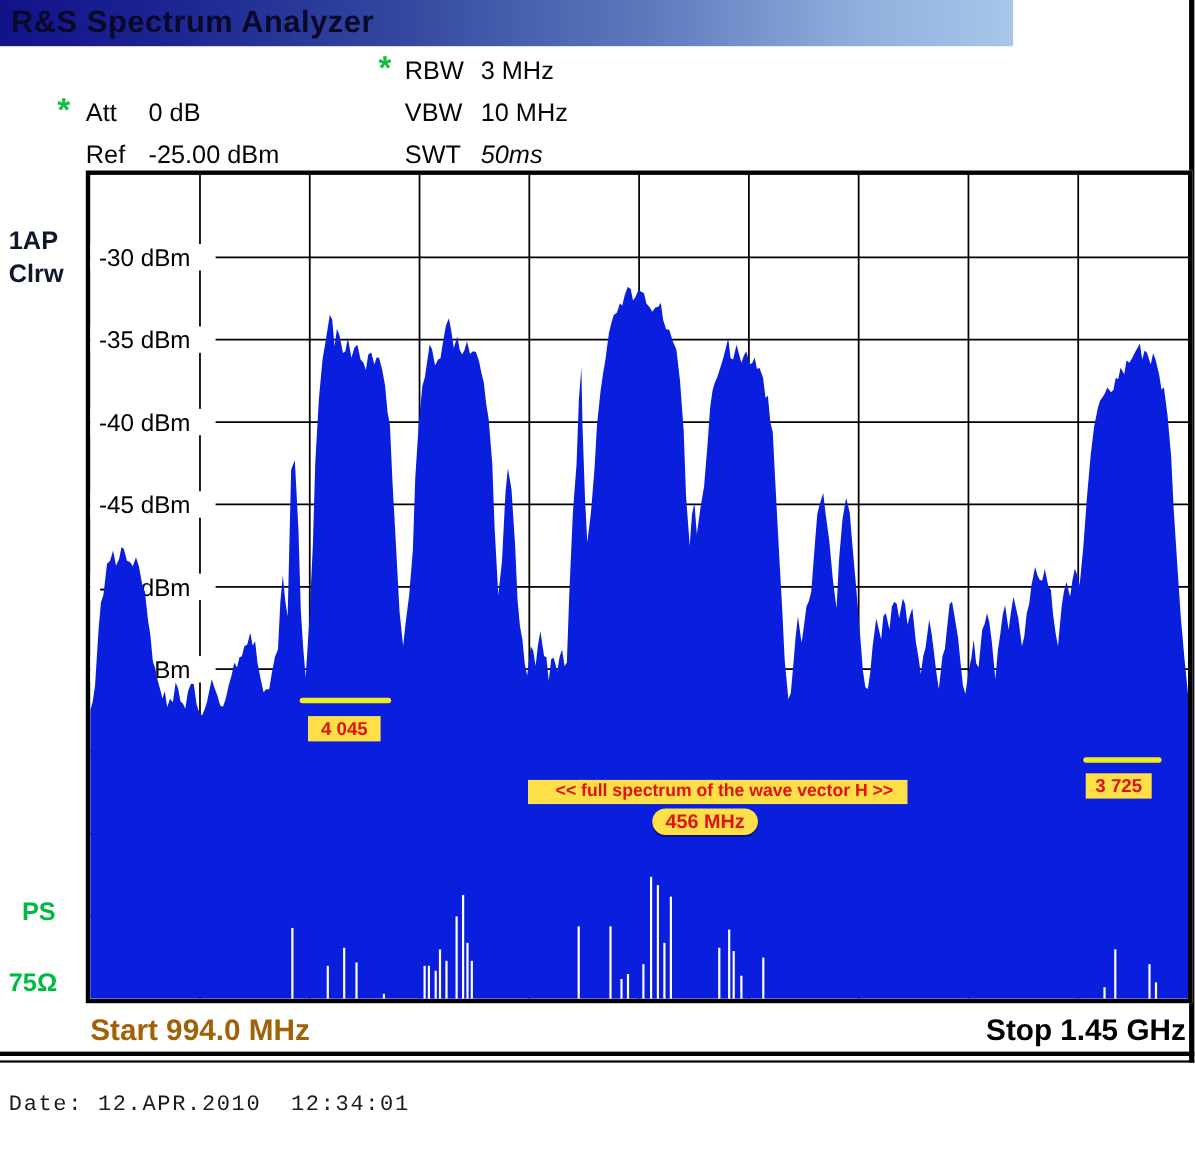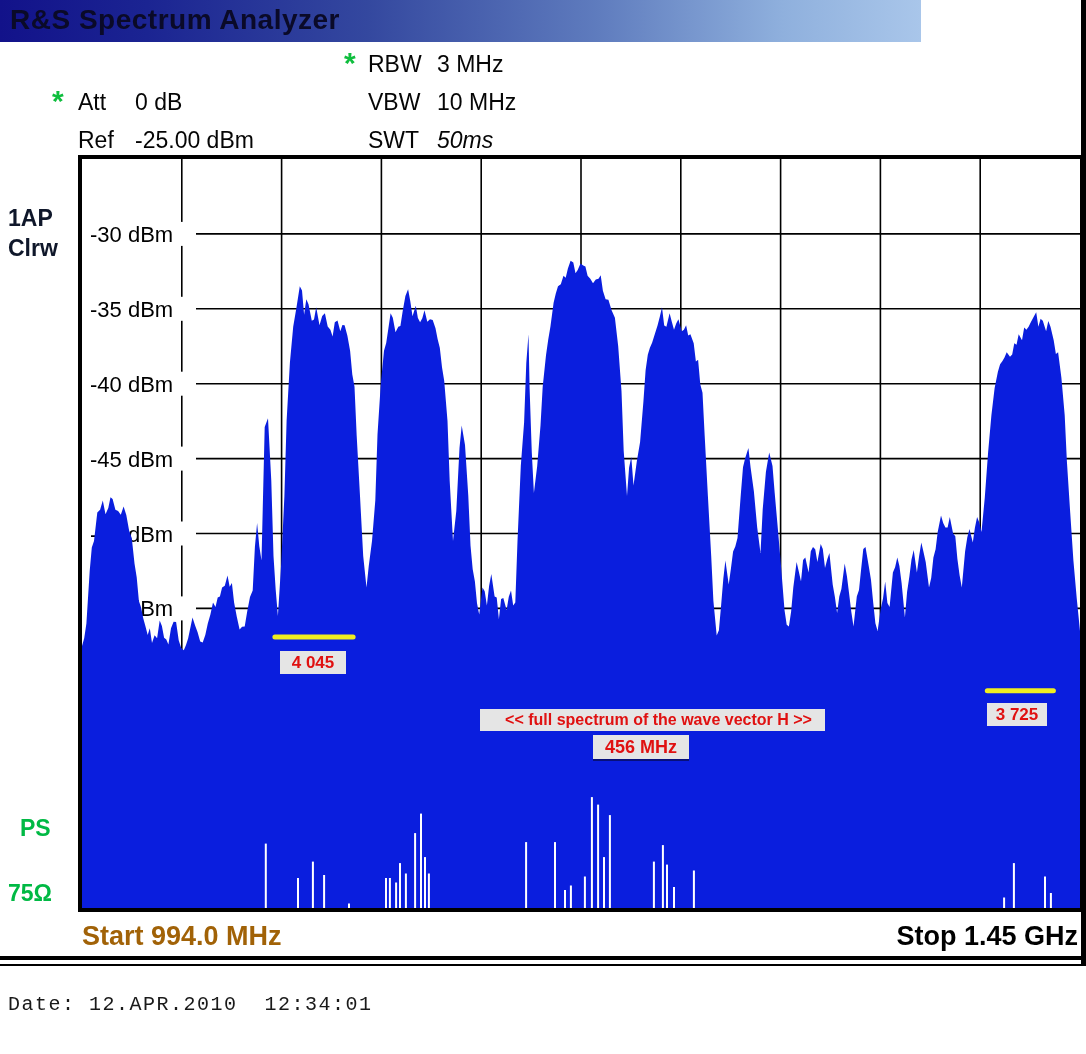--- a/index.html
+++ b/index.html
@@ -15,25 +15,25 @@
   .hdr{position:absolute;font-size:23px;color:#050505;white-space:pre;}
   .star{position:absolute;font-size:30px;font-weight:bold;color:#0fbe3e;}
   
   .trace-id{position:absolute;left:8px;top:203px;width:58px;text-align:left;
     font-size:23px;font-weight:bold;color:#0f172a;line-height:30px;}
   .green-lbl{position:absolute;font-size:23px;font-weight:600;color:#00b944;}
   
   .plot{position:absolute;left:78px;top:155px;width:998px;height:749px;
     border:4px solid #000;background:#fff;}
   .plot svg{display:block;width:998px;height:749px;}
-  .ann{position:absolute;background:#e5e5e5;color:#e01111;font-weight:bold;
+  .ann{position:absolute;background:#fde047;color:#e01111;font-weight:bold;
     display:flex;align-items:center;justify-content:center;white-space:nowrap;}
   .ann-note{left:398px;top:550px;width:333px;height:22px;font-size:16px;padding-left:12px;}
   .ann-freq{left:511px;top:576px;width:96px;height:24px;font-size:18px;
-    box-shadow:0 2px 0 rgba(5,5,40,.55);}
+    box-shadow:0 2px 0 rgba(5,5,40,.55);border-radius:12px;}
   .ann-m1{left:198px;top:492px;width:66px;height:23px;font-size:17px;}
   .ann-m2{left:905px;top:544px;width:60px;height:23px;font-size:17px;}
   
   .axis-start{position:absolute;left:82px;top:921px;font-size:27px;font-weight:bold;color:#a16207;}
   .axis-stop{position:absolute;right:8px;top:921px;font-size:27px;font-weight:bold;color:#000;}
   .rule-thick{position:absolute;left:0;top:956px;width:1086px;height:4px;background:#000;}
   .rule-thin{position:absolute;left:0;top:964px;width:1086px;height:2px;background:#000;}
   .dateline{position:absolute;left:8px;top:993px;font-size:20px;color:#1a1a1a;
     font-family:"Liberation Mono",monospace;letter-spacing:1.5px;white-space:pre;text-align:center;}
 </style>

